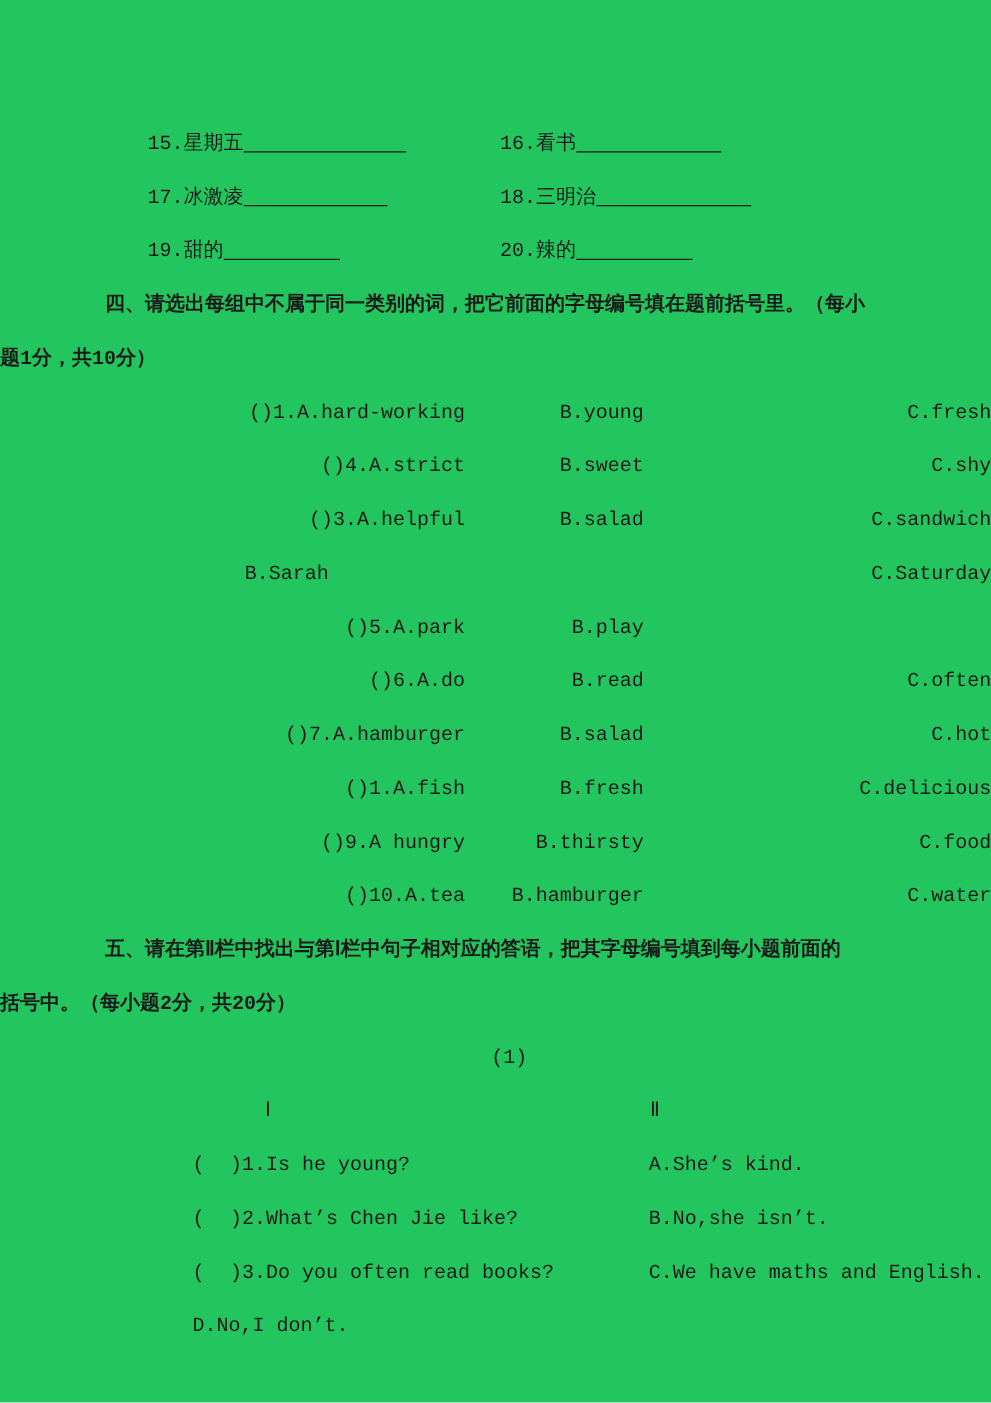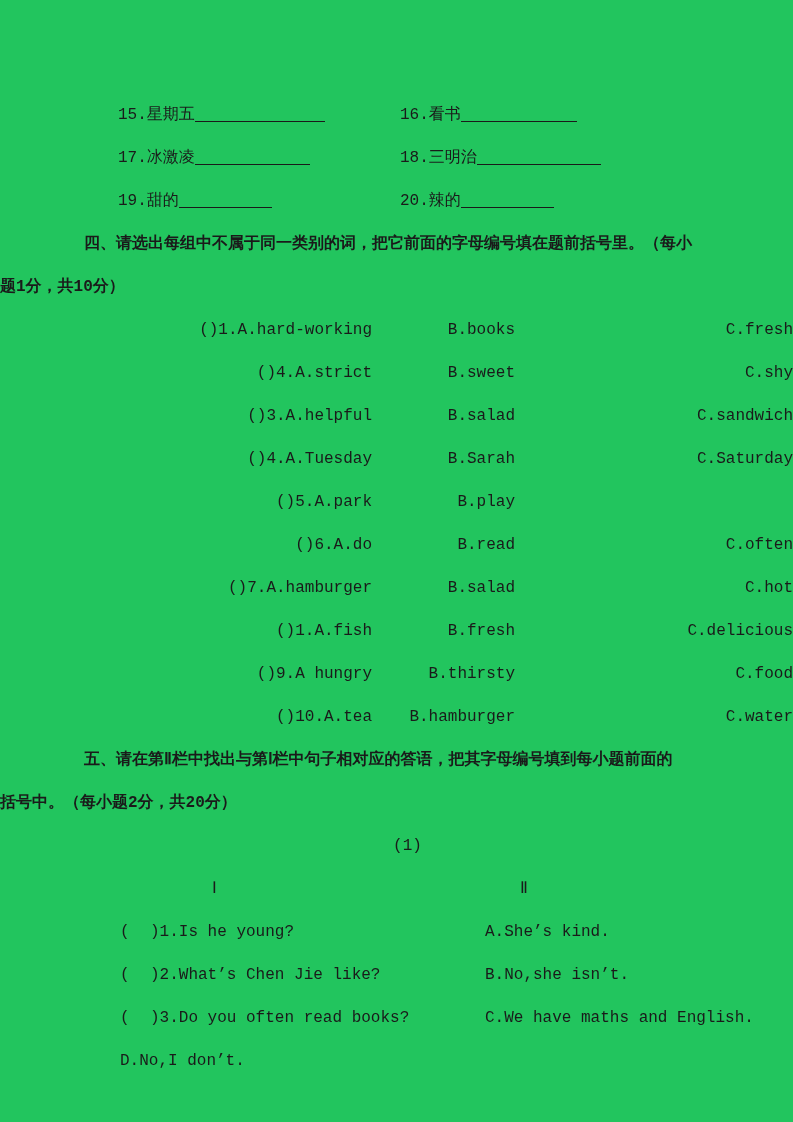--- a/index.html
+++ b/index.html
@@ -41,21 +41,21 @@
   
   .s4row { display: flex; padding-left: 120px; text-align: right; }
   .s4a { width: 252px; }
   .s4b { width: 143px; }
   .s4c { flex: 1; }
   .br { display: inline-block; width: 30px; }
   
   .part-label { text-align: center; padding-left: 22px; }
   .colhead-row { display: flex; padding-left: 212px; }
   .colhead-l { width: 308px; }
-  .s5row { display: flex; padding-left: 120px; }
+  .s5row { display: flex; padding-left: 120px; margin-left: 34px; }
   .s5q { width: 365px; }
   .s5a { flex: 1; }
 </style>
 </head>
 <body>
 
 <div class="page">
 
   <div class="line vrow">
     <div class="vcell-l">
@@ -80,35 +80,34 @@
     <div>
       <span>20.辣的</span><span class="blank" style="width:93px"></span>
     </div>
   </div>
 
   <div class="line sec-head1 mt6">四、请选出每组中不属于同一类别的词，把它前面的字母编号填在题前括号里。（每小</div>
   <div class="line sec-head2">题1分，共10分）</div>
 
   <div class="line s4row">
     <div class="s4a"><span class="br">(</span><span>)1.A.hard-working</span></div>
-    <div class="s4b">B.books</div>
+    <div class="s4b">B.young</div>
     <div class="s4c">C.fresh</div>
   </div>
   <div class="line s4row">
     <div class="s4a"><span class="br">(</span><span>)4.A.strict</span></div>
     <div class="s4b">B.sweet</div>
     <div class="s4c">C.shy</div>
   </div>
   <div class="line s4row">
     <div class="s4a"><span class="br">(</span><span>)3.A.helpful</span></div>
     <div class="s4b">B.salad</div>
     <div class="s4c">C.sandwich</div>
   </div>
   <div class="line s4row">
-    <div class="s4a"><span class="br">(</span><span>)4.A.Tuesday</span></div>
     <div class="s4b">B.Sarah</div>
     <div class="s4c">C.Saturday</div>
   </div>
   <div class="line s4row">
     <div class="s4a"><span class="br">(</span><span>)5.A.park</span></div>
     <div class="s4b">B.play</div>
   </div>
   <div class="line s4row">
     <div class="s4a"><span class="br">(</span><span>)6.A.do</span></div>
     <div class="s4b">B.read</div>

